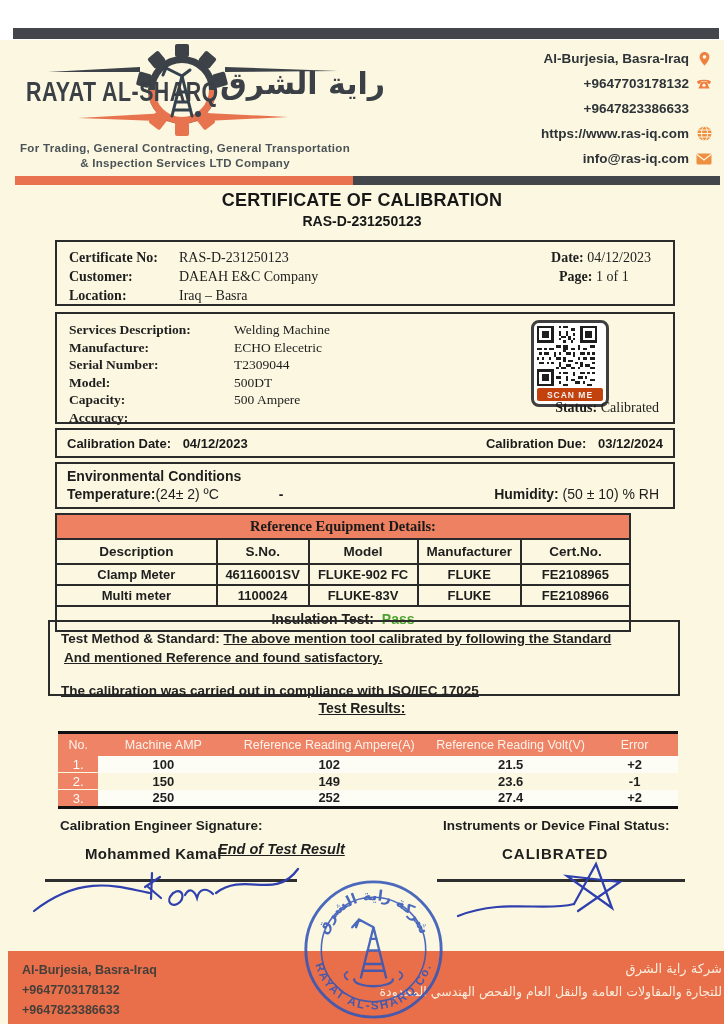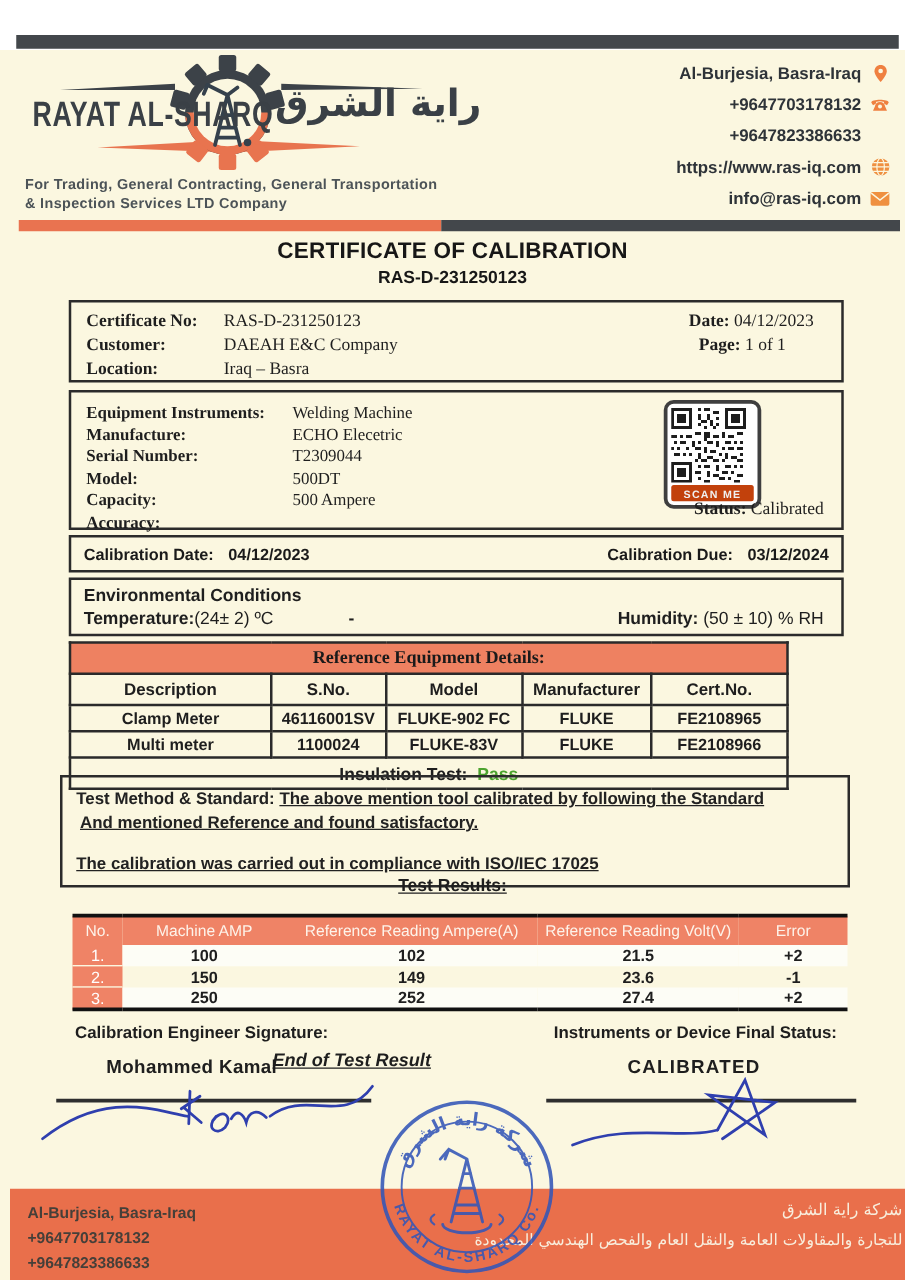--- a/index.html
+++ b/index.html
@@ -13,21 +13,21 @@
   .divider{position:absolute;top:176px;left:15px;right:4px;height:9px;display:flex;}
   .divider .seg-orange{width:48%;background:#e97350;}
   .divider .seg-dark{flex:1;background:#43474b;}
 
   
   .logo-zone{position:absolute;top:38px;left:20px;width:330px;height:140px;}
   .name-en{position:absolute;left:6px;top:40px;font-size:23px;font-weight:700;color:#3a4046;
            letter-spacing:.5px;transform:scale(.93,1.22);transform-origin:left center;white-space:nowrap;}
   .name-ar{position:absolute;left:200px;top:28px;font-size:30px;font-weight:700;color:#3a4046;
            font-family:"DejaVu Sans",sans-serif;white-space:nowrap;}
-  .tagline{position:absolute;top:103px;left:0;width:330px;font-size:11.5px;
+  .tagline{position:absolute;top:103px;left:0;width:330px;text-align:center;font-size:11.5px;
            font-weight:600;color:#4c5357;letter-spacing:.3px;line-height:15px;}
   .contacts{position:absolute;top:46px;right:10px;}
   .contact-row{display:flex;justify-content:flex-end;align-items:center;height:25px;
                font-size:13.5px;font-weight:700;color:#2e3338;}
   .icon-slot{width:20px;height:16px;margin-left:5px;display:flex;align-items:center;justify-content:center;}
 
   
   .title-main{position:absolute;top:190px;left:0;width:100%;text-align:center;
               font-size:18px;font-weight:700;letter-spacing:.2px;color:#171717;}
   .title-num{position:absolute;top:213px;left:0;width:100%;text-align:center;
@@ -72,21 +72,21 @@
              width:576px;font-size:13px;text-align:center;}
   .ref-table td,.ref-table th{border:2px solid #2a2a2a;padding:1px 2px;}
   .ref-title{background:#ee8161;font-family:"Liberation Serif",serif;font-weight:700;
              font-size:14.5px;color:#1a1a1a;height:21px;}
   .ref-head th{font-weight:700;font-size:13.5px;height:21px;}
   .ref-row td{font-weight:700;height:17px;}
   .ref-ins{font-size:14px;font-weight:700;height:21px;}
   .pass{color:#4da32f;margin-left:4px;}
 
   
-  .method-box{top:620px;left:48px;right:44px;height:90px;padding:7px 11px;box-sizing:border-box;
+  .method-box{top:620px;left:48px;right:44px;height:76px;padding:7px 11px;box-sizing:border-box;
               font-size:13.5px;font-weight:700;color:#222;line-height:19px;}
   .u{text-decoration:underline;}
   .method-line3{margin-top:14px;}
 
   .results-title{position:absolute;top:700px;left:0;width:100%;text-align:center;
                  font-size:14px;font-weight:700;text-decoration:underline;}
 
   
   .res-table{position:absolute;top:731px;left:58px;right:46px;width:620px;border-collapse:collapse;
              text-align:center;border-top:3px solid #111;border-bottom:3px solid #111;}
@@ -239,21 +239,21 @@
     <div class="cert-right">
       <div><span class="lbl">Date:</span>
         <span>04/12/2023</span></div>
       <div style="padding-left:8px;"><span class="lbl">Page:</span>
         <span>1 of 1</span></div>
     </div>
   </div>
 
   <div class="abs box equip-box">
     <div class="equip-grid">
-      <span class="lbl">Equipment Instruments:</span>
+      <span class="lbl">Services Description:</span>
       <span>Welding Machine</span>
       <span class="lbl">Manufacture:</span>
       <span>ECHO Elecetric</span>
       <span class="lbl">Serial Number:</span>
       <span>T2309044</span>
       <span class="lbl">Model:</span>
       <span>500DT</span>
       <span class="lbl">Capacity:</span>
       <span>500 Ampere</span>
       <span class="lbl">Accuracy:</span>

